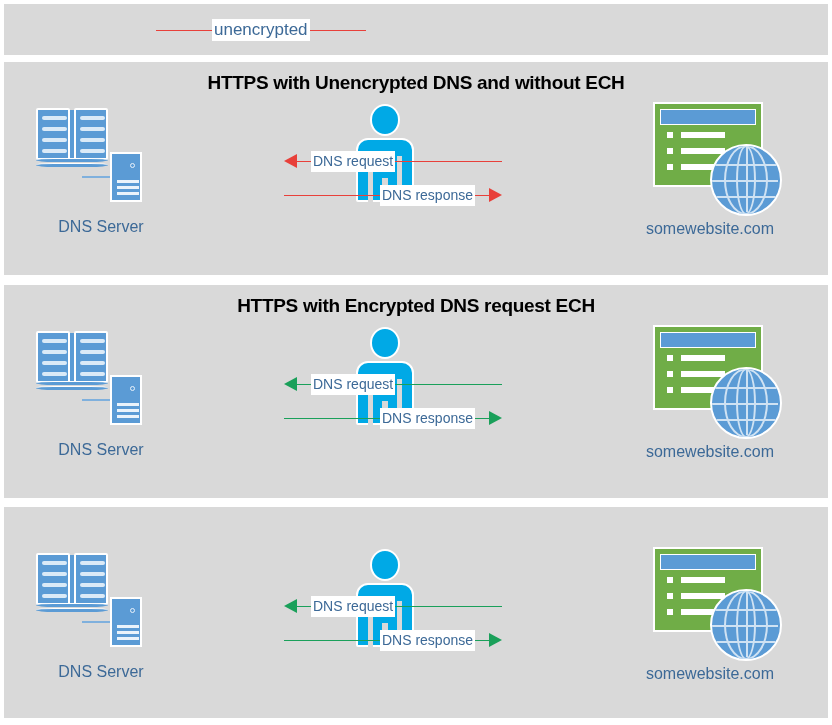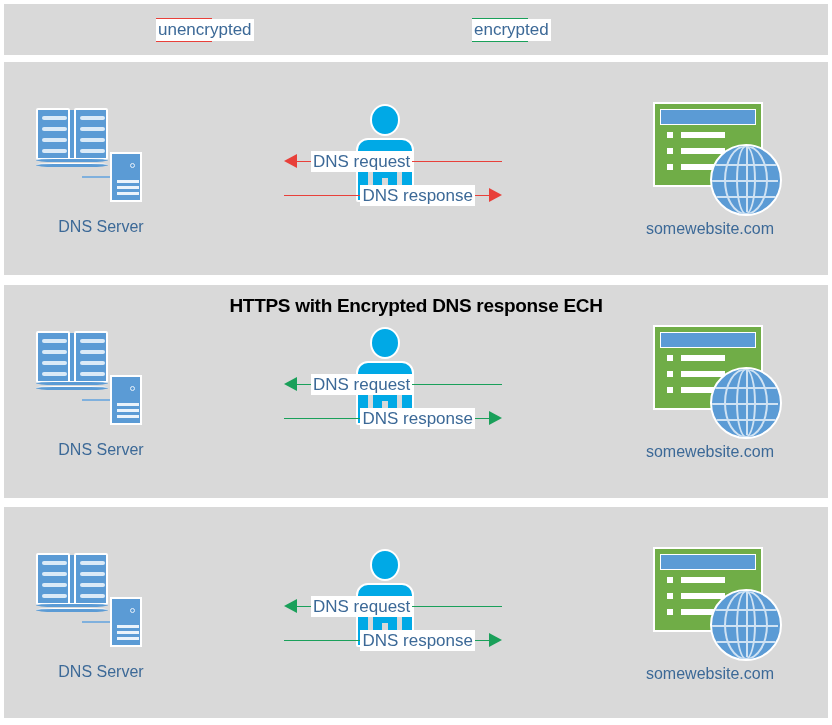--- a/index.html
+++ b/index.html
@@ -6,21 +6,21 @@
   body{width:832px;height:725px;overflow:hidden;
        font-family:"Liberation Sans","DejaVu Sans",sans-serif;}
 
   .panel{position:absolute;left:4px;width:824px;background:#d9d9d9;}
   #legend-panel{top:4px;height:51px;}
   #panel-0{top:62px;height:213px;}
   #panel-1{top:285px;height:213px;}
   #panel-2{top:507px;height:211px;}
 
   
-  .legend-item{position:absolute;top:14px;height:24px;display:flex;align-items:flex-start;flex-direction:column;}
+  .legend-item{position:absolute;top:14px;height:24px;display:flex;align-items:center;}
   .legend-item .lline{height:0;border-top:1.6px solid;width:56px;}
   .legend-item .ltext{background:#ffffff;color:#3c6997;font-size:17px;
       line-height:22px;padding:0 2px;white-space:nowrap;}
   #legend-unencrypted{left:152px;}
   #legend-encrypted{left:468px;}
 
   
   .ptitle{position:absolute;left:0;width:100%;text-align:center;top:10px;
      font-size:19px;font-weight:bold;color:#000000;letter-spacing:-0.3px;
      font-family:"Liberation Sans Narrow","Liberation Sans",sans-serif;}
@@ -76,46 +76,42 @@
       border-left:2px solid #cfe2f3;}
   .globe .par{position:absolute;left:-2px;width:100%;height:0;border-top:2px solid #cfe2f3;}
   .globe .ell{position:absolute;top:-1px;left:50%;transform:translateX(-50%);
       height:70px;border:2px solid #cfe2f3;border-radius:50%;box-sizing:border-box;}
   .web-label{position:absolute;left:-8px;top:118px;width:180px;text-align:center;
       color:#3c6997;font-size:16px;}
 
   
   .arow{position:absolute;height:22px;display:flex;align-items:center;}
   .arow .seg{height:0;border-top:1.6px solid;}
-  .arow .lbl{background:#ffffff;color:#3c6997;font-size:17px;line-height:21px;
+  .arow .lbl{background:#ffffff;color:#3c6997;font-size:14px;line-height:21px;
       padding:0 2px;white-space:nowrap;z-index:2;}
   .ahead{width:0;height:0;border-top:7px solid transparent;border-bottom:7px solid transparent;}
   .ahead.right{border-left:13px solid;}
   .ahead.left{border-right:13px solid;}
 
   .left-rows{position:absolute;left:140px;top:0;width:220px;}
   .right-rows{position:absolute;left:424px;top:0;width:250px;}
 </style>
 </head>
 <body>
 
 <div class="panel" id="legend-panel">
   <div class="legend-item" id="legend-unencrypted">
     <span class="lline" style="border-top-color: rgb(232, 64, 58);"></span>
     <span class="ltext">unencrypted</span>
     <span class="lline" style="border-top-color: rgb(232, 64, 58);"></span>
   </div>
-  <div class="legend-item" id="legend-encrypted">
-    <span class="lline" style="border-top-color: rgb(26, 160, 90);"></span>
-    <span class="ltext">encrypted</span>
-    <span class="lline" style="border-top-color: rgb(26, 160, 90);"></span>
-  </div>
 </div>
 
 <div class="panel" id="panel-0">
+    <div class="ptitle">HTTPS with Unencrypted DNS and without ECH</div>
     <div class="dns-group" style="top:44px">
       <div class="book">
         <span class="pg l">
           <span class="ln" style="top:6px"></span>
           <span class="ln" style="top:17px"></span>
           <span class="ln" style="top:28px"></span>
           <span class="ln" style="top:39px"></span>
         </span>
         <span class="spine"></span>
         <span class="pg r">
@@ -175,21 +171,21 @@
       <div class="arow" style="top:122px;left:140px;width:218px">
         <span class="seg" style="border-top-color:#e8403a;flex:1"></span>
         <span class="lbl">DNS response</span>
         <span class="seg" style="border-top-color:#e8403a;width:14px"></span>
         <span class="ahead right" style="border-left-color:#e8403a"></span>
       </div>
     </div>
     <div class="right-rows"></div>
   </div>
 <div class="panel" id="panel-1">
-    <div class="ptitle">HTTPS with Encrypted DNS response ECH</div>
+    <div class="ptitle">HTTPS with Encrypted DNS request ECH</div>
     <div class="dns-group" style="top:44px">
       <div class="book">
         <span class="pg l">
           <span class="ln" style="top:6px"></span>
           <span class="ln" style="top:17px"></span>
           <span class="ln" style="top:28px"></span>
           <span class="ln" style="top:39px"></span>
         </span>
         <span class="spine"></span>
         <span class="pg r">

